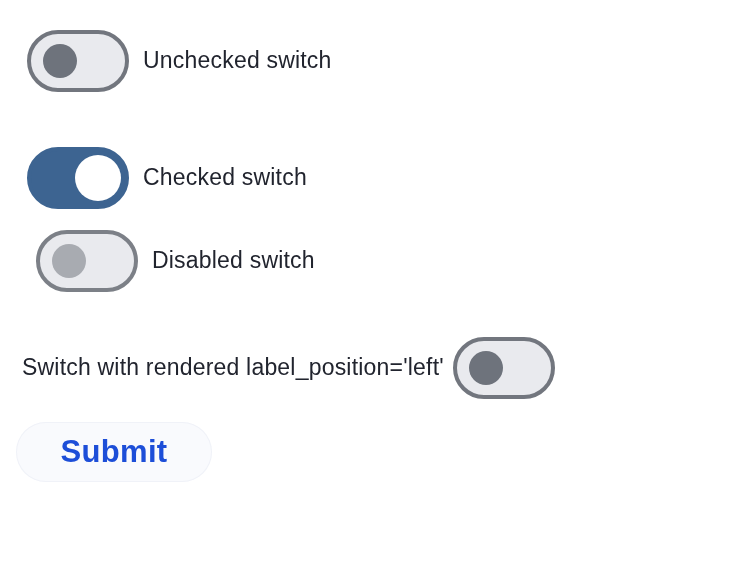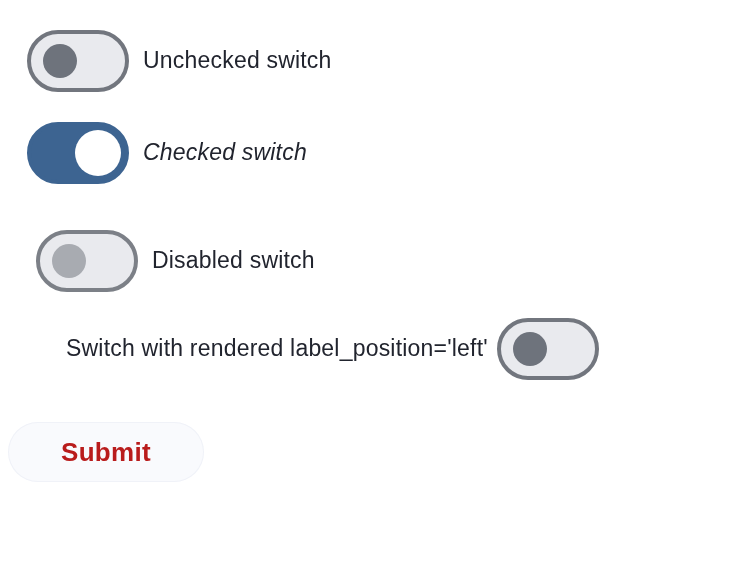--- a/index.html
+++ b/index.html
@@ -15,23 +15,23 @@
     background: #ffffff;
     overflow: hidden;
   }
   .switch-row {
     position: absolute;
     display: flex;
     align-items: center;
     gap: 14px;
   }
   .row-1 { top: 30px; left: 27px; }
-  .row-2 { top: 122px; left: 27px; font-style: italic; }
+  .row-2 { top: 147px; left: 27px; }
   .row-3 { top: 230px; left: 36px; }
-  .row-4 { top: 318px; left: 22px; gap: 9px; margin-left: 44px; }
+  .row-4 { top: 337px; left: 22px; gap: 9px; }
   .switch-label {
     font-size: 23px;
     line-height: 1.2;
     color: #21242e;
     letter-spacing: 0.2px;
     white-space: nowrap;
   }
   .switch {
     position: relative;
     box-sizing: border-box;
@@ -71,30 +71,30 @@
   }
   .switch.disabled .knob {
     width: 34px;
     height: 34px;
     left: 12px;
     background: #a8abb1;
   }
   .submit-btn {
     position: absolute;
     top: 422px;
-    left: 8px;
+    left: 16px;
     width: 196px;
     height: 60px;
     border: none;
     border-radius: 30px;
     background: #f9fafd;
     box-shadow: 0 0 0 1px #f0f2f8 inset;
-    color: #b91c1c;
+    color: #1d4ed8;
     font-family: "Liberation Sans", "DejaVu Sans", sans-serif;
-    font-size: 26px;
+    font-size: 31px;
     font-weight: 700;
     letter-spacing: 0.3px;
     cursor: pointer;
   }
 </style>
 </head>
 <body>
 
 <div class="canvas">
 

